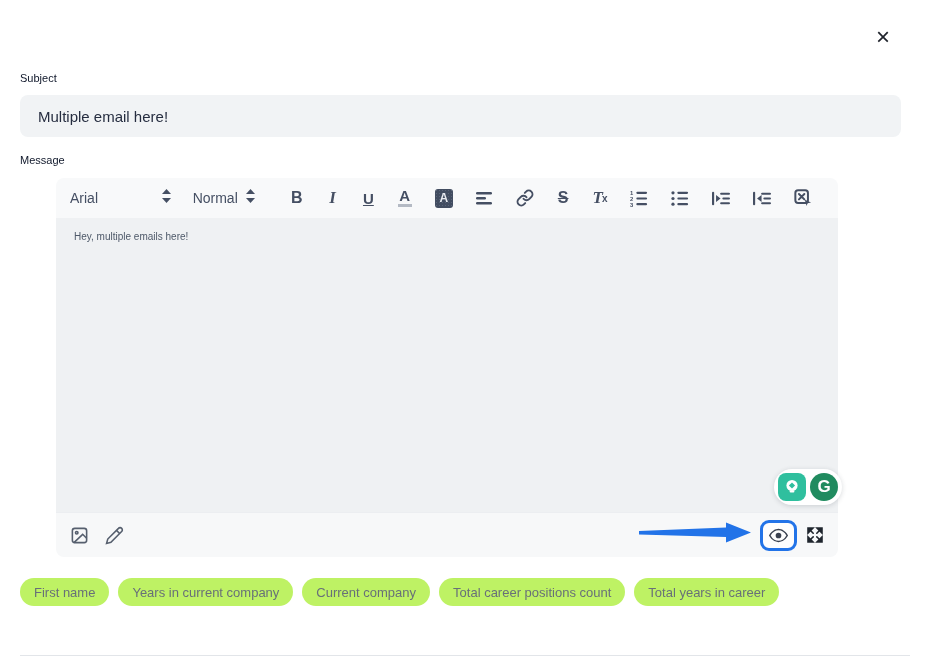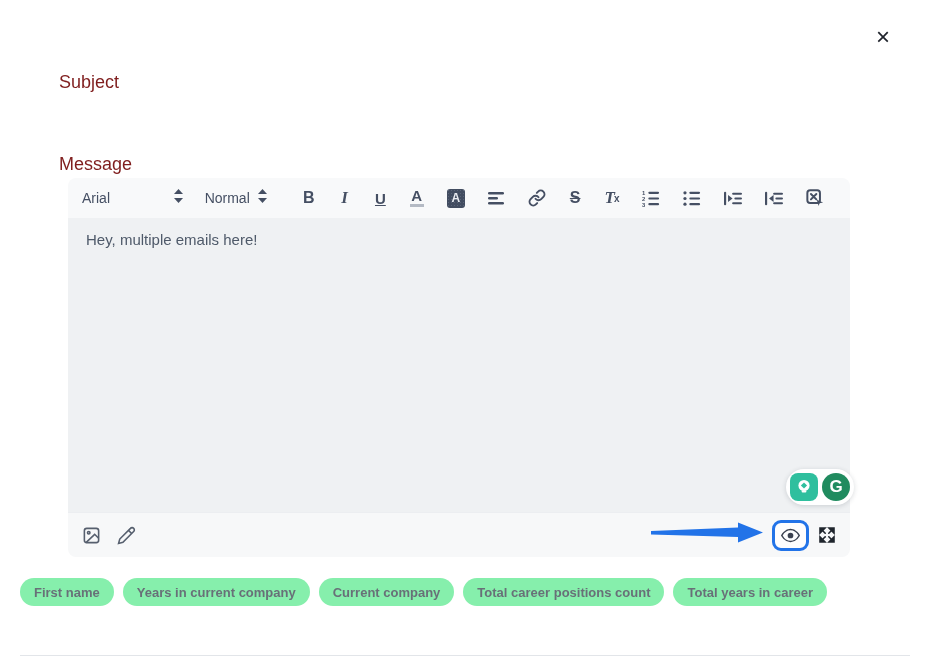--- a/index.html
+++ b/index.html
@@ -5,31 +5,31 @@
   * { margin:0; padding:0; box-sizing:border-box; }
   html,body { background:#fff; }
   body { font-family:"Liberation Sans", sans-serif; }
   .page { position:relative; width:930px; height:659px; background:#ffffff; overflow:hidden; }
 
   
   .close-btn { position:absolute; top:24px; left:870px; width:26px; height:26px; border:none; background:transparent;
     font-size:24px; font-weight:300; color:#20242c; cursor:pointer; line-height:26px; text-align:center; }
 
   
-  .field-label { position:absolute; left:20px; font-size:18px; color:#7f1d1d;margin-left:39px; }
+  .field-label { position:absolute; left:20px; font-size:11px; color:#0f172a; }
   .subject-label { top:72px; }
   .message-label { top:154px; }
 
   
   .subject-input { position:absolute; top:95px; left:20px; width:881px; height:42px; background:#f1f3f5;
     border:none; border-radius:8px; padding:0 18px; font-size:15px; color:#262d40; outline:none;
     font-family:"Liberation Sans", sans-serif; }
 
   
-  .editor { position:absolute; top:178px; left:28px; width:822px; border-radius:8px; overflow:visible;padding-left:40px; }
+  .editor { position:absolute; top:178px; left:16px; width:822px; border-radius:8px; overflow:visible;padding-left:40px; }
   .toolbar { display:flex; align-items:center; height:40px; background:#f8f9fa; border-radius:8px 8px 0 0;
     padding:0 14px; color:#454f63; }
   .tb-select { display:flex; align-items:center; justify-content:space-between; cursor:pointer; }
   .tb-select.font { width:142px; margin-right:22px; }
   .tb-select.format { width:88px; margin-right:24px; }
   .tb-select .val { font-size:14px; color:#454f63; }
   .tb-btn { display:flex; align-items:center; justify-content:center; width:18px; height:22px; margin:0 11.5px;
     background:transparent; border:none; cursor:pointer; color:#454f63; font-family:"Liberation Sans", sans-serif; }
   .g-bold { font-size:16px; font-weight:800; }
   .g-italic { font-size:17px; font-style:italic; font-family:"Liberation Serif", serif; font-weight:600; }
@@ -39,50 +39,51 @@
   .g-color .a { font-size:15px; font-weight:700; line-height:14px; }
   .g-color .bar { width:14px; height:3.5px; background:#b4bac4; margin-top:1px; }
   .g-bg { width:19px; height:19px; background:#424d61; border-radius:3px; color:#e8ebf0; font-size:12px; font-weight:700;
     display:flex; align-items:center; justify-content:center;
     background-image:radial-gradient(#5a6478 0.8px, transparent 0.8px); background-size:3px 3px; }
   .g-clean { font-size:15px; }
   .g-clean .t { font-style:italic; font-family:"Liberation Serif", serif; font-weight:600; font-size:17px; }
   .g-clean .x { font-size:10px; font-weight:800; vertical-align:-3px; margin-left:-1px; }
 
   .editor-body { position:relative; height:294px; background:#eff1f3; padding:13px 18px; }
-  .body-text { font-size:15px; color:#4e5969; font-family:"Liberation Sans", sans-serif; }
+  .body-text { font-size:10px; color:#4e5969; font-family:"Liberation Sans", sans-serif; }
 
   .grammarly { position:absolute; right:-4px; bottom:7px; display:flex; align-items:center; gap:4px;
     background:#ffffff; border-radius:19px; padding:4px; box-shadow:0 1px 5px rgba(40,50,60,.18); }
   .gw-icon { width:28px; height:28px; border-radius:8px; display:flex; align-items:center; justify-content:center; }
   .gw-bulb { background:#2fbf9e; }
   .gw-g { background:#208b5f; border-radius:50%; color:#fff; font-size:17px; font-weight:700; }
 
   .editor-footer { display:flex; align-items:center; justify-content:space-between; height:45px; background:#f7f8f9;
     border-radius:0 0 8px 8px; border-top:1px solid #eceef1; padding:0 14px; }
   .foot-left { display:flex; align-items:center; gap:16px; }
   .foot-right { display:flex; align-items:center; gap:9px; }
   .icon-btn { background:transparent; border:none; cursor:pointer; display:flex; align-items:center; justify-content:center; padding:0; }
   .eye-btn { border:3px solid #2273e8; border-radius:9px; background:#fdfdfe; width:37px; height:31px; }
 
   
   .chips { position:absolute; top:578px; left:20px; width:882px; display:flex; flex-wrap:wrap; gap:9px; }
-  .chip { height:28px; display:inline-flex; align-items:center; padding:0 14px; background:#86efac; border-radius:14px;
-    font-size:13px; color:#687078; cursor:pointer; border:none; font-family:"Liberation Sans", sans-serif; white-space:nowrap;font-weight:bold; }
+  .chip { height:28px; display:inline-flex; align-items:center; padding:0 14px; background:#bef264; border-radius:14px;
+    font-size:13px; color:#687078; cursor:pointer; border:none; font-family:"Liberation Sans", sans-serif; white-space:nowrap; }
 
   .bottom-divider { position:absolute; top:655px; left:20px; width:890px; height:1px; background:#e2e5e9; }
 </style>
 </head>
 <body>
 
 <div class="page">
 
   <button class="close-btn">×</button>
 
   <div class="field-label subject-label">Subject</div>
+  <input class="subject-input" type="text" value="Multiple email here!" style="">
 
   <div class="field-label message-label">Message</div>
 
   <div class="editor">
 
     <div class="toolbar">
       <div class="tb-select font">
         <span class="val">Arial</span>
         <span>
           <svg width="9" height="14" viewBox="0 0 9 14">

